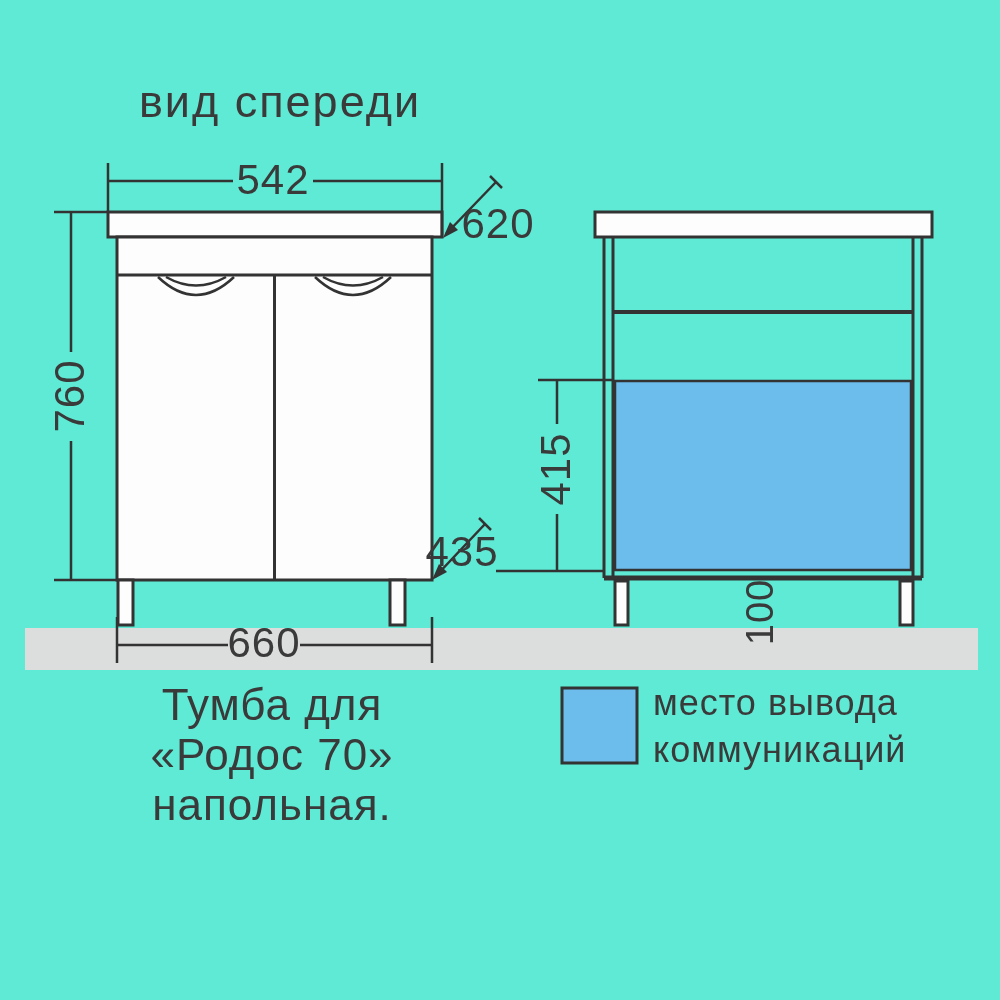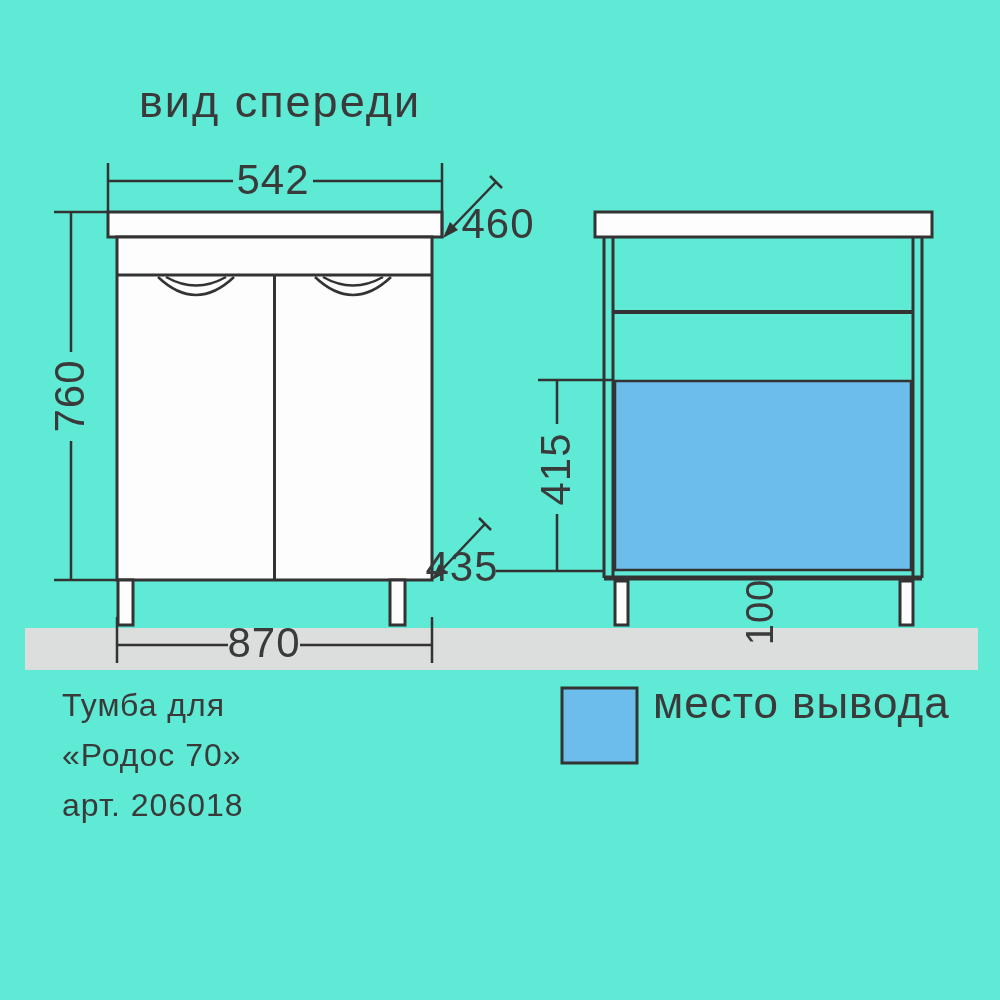--- a/index.html
+++ b/index.html
@@ -7,26 +7,26 @@
     position:relative;width:1000px;height:1000px;background:#5eead4;
     font-family:Liberation Sans, sans-serif;color:#3a3a3a;overflow:hidden;
   }
   #drawing{position:absolute;left:0;top:0;}
   .lbl{position:absolute;transform:translate(-50%,-50%);white-space:nowrap;
        font-size:42px;color:#3a3a3a;letter-spacing:1px;line-height:1;}
   .lbl.v{transform:translate(-50%,-50%) rotate(-90deg);}
   .title{font-size:45px;letter-spacing:2px;}
   .small{font-size:38px;}
   .legend-text{
-    position:absolute;left:653px;top:679px;font-size:44px;line-height:47px;
+    position:absolute;left:653px;top:679px;font-size:36px;line-height:47px;
     letter-spacing:1px;white-space:nowrap;
   }
   .caption{
-    position:absolute;left:62px;top:680px;width:420px;text-align:left;
-    font-size:32px;line-height:50px;letter-spacing:1px;
+    position:absolute;left:62px;top:680px;width:420px;text-align:center;
+    font-size:44px;line-height:50px;letter-spacing:1px;
   }
 </style>
 </head>
 <body>
 
 <div id="stage">
 
   <svg id="drawing" width="1000" height="1000" viewBox="0 0 1000 1000">
 
     <rect x="25" y="628" width="953" height="42" stroke="none" fill="#dcdddd"></rect>
@@ -100,31 +100,32 @@
       <line x1="557" y1="380" x2="557" y2="424"></line>
       <line x1="557" y1="514" x2="557" y2="571"></line>
     </g>
 
     <rect x="562" y="688" width="75" height="75" stroke="#333333" stroke-width="3" fill="#6cbdec"></rect>
   </svg>
 
   <div class="lbl title" style="left:280px;top:101px;">вид спереди</div>
 
   <div class="lbl" style="left:273px;top:180px;">542</div>
-  <div class="lbl" style="left:498px;top:224px;">460</div>
+  <div class="lbl" style="left:498px;top:224px;">620</div>
   <div class="lbl v" style="left:70px;top:396px;">760</div>
-  <div class="lbl" style="left:462px;top:567px;">435</div>
-  <div class="lbl" style="left:264px;top:643px;">870</div>
+  <div class="lbl" style="left:462px;top:552px;">435</div>
+  <div class="lbl" style="left:264px;top:643px;">660</div>
 
   <div class="lbl v" style="left:556px;top:469px;">415</div>
   <div class="lbl v small" style="left:760px;top:612px;">100</div>
 
   <div class="legend-text">
     <div>место вывода</div>
+    <div>коммуникаций</div>
   </div>
 
   <div class="caption">
     <div>Тумба для</div>
     <div>«Родос 70»</div>
-    <div>арт. 206018</div>
+    <div>напольная.</div>
   </div>
 
 </div>
 
 </body></html>

